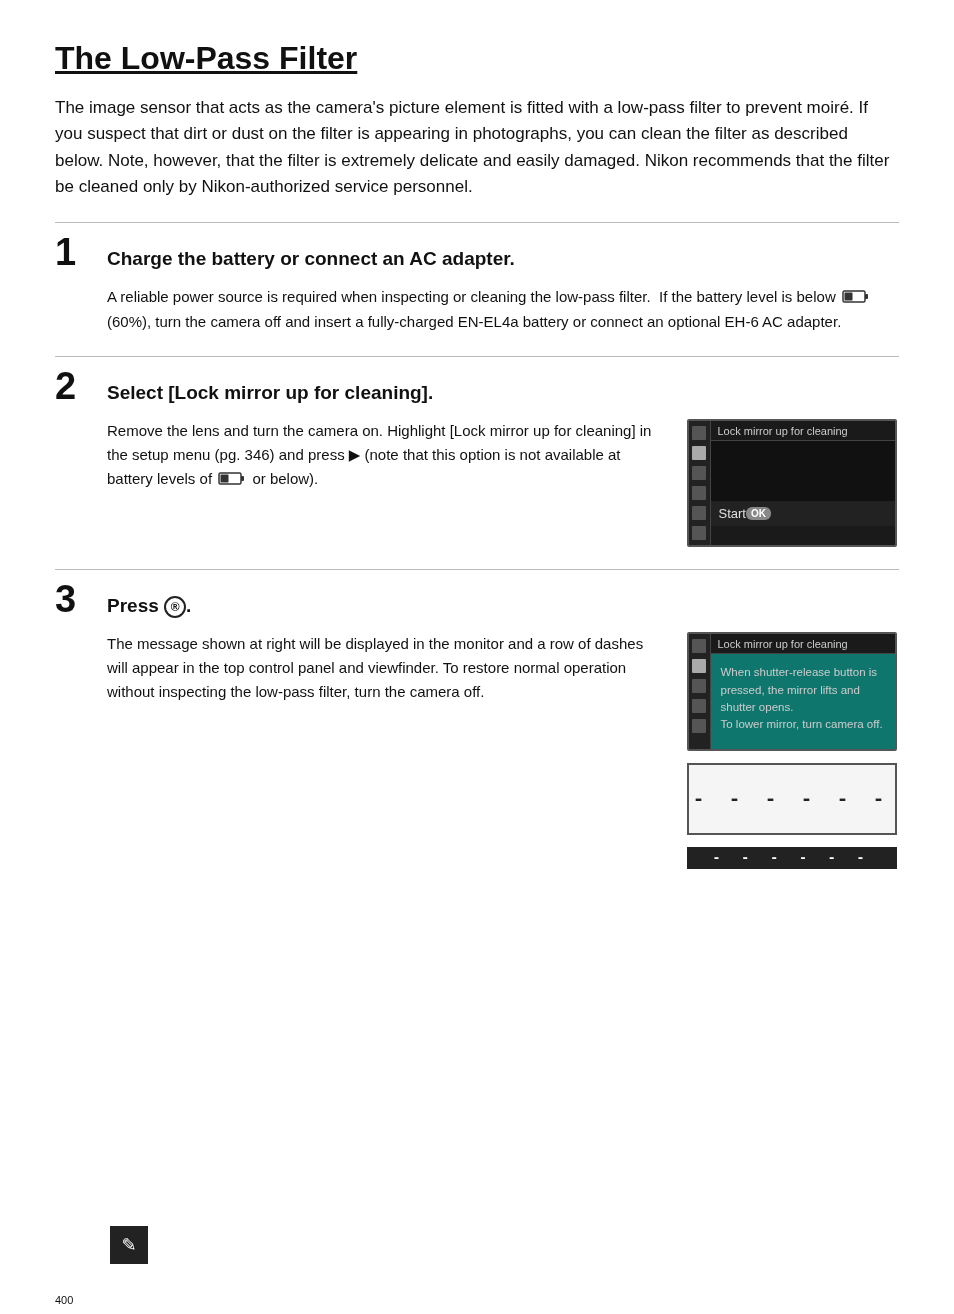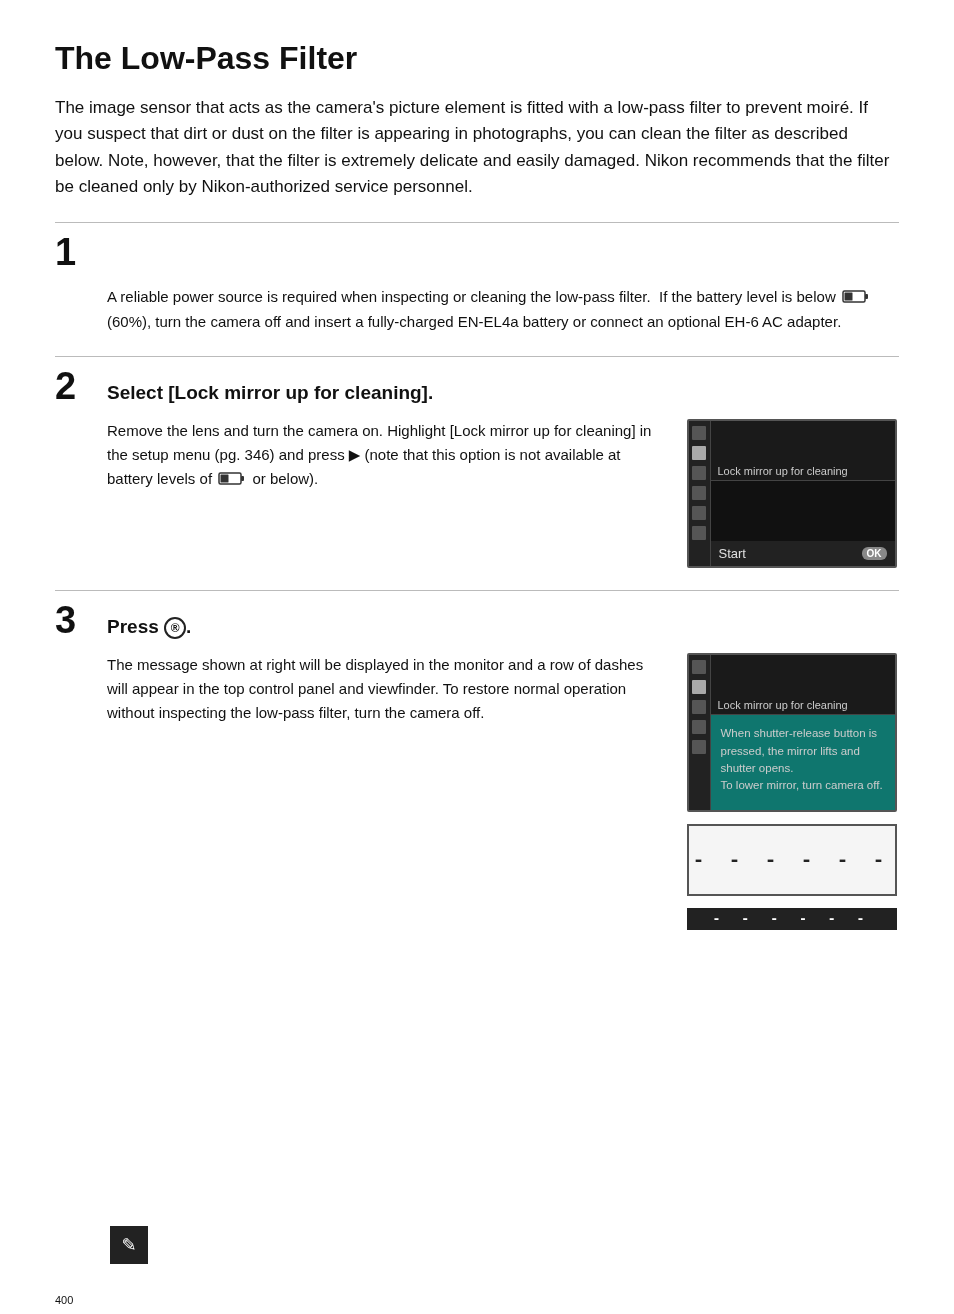--- a/index.html
+++ b/index.html
@@ -9,20 +9,21 @@
       font-size: 17px;
       color: #111;
       width: 954px;
       min-height: 1314px;
       padding: 40px 55px 40px 55px;
       position: relative;
     }
     .page-title {
       font-size: 32px;
       font-weight: bold;
+      text-decoration: underline;
       margin-bottom: 18px;
       font-family: Arial, Helvetica, sans-serif;
     }
     .intro-text {
       font-size: 17px;
       line-height: 1.55;
       margin-bottom: 22px;
       font-family: Arial, Helvetica, sans-serif;
     }
     .step-block {
@@ -87,21 +88,21 @@
       border-bottom: 1px solid #444;
     }
     .camera-screen-body {
       background: #111;
       min-height: 80px;
       position: relative;
     }
     .camera-screen-start-row {
       display: flex;
       align-items: center;
-      justify-content: space-between;
+      justify-content: flex-start;
       padding: 5px 8px 5px 8px;
       color: #e0e0e0;
       font-size: 13px;
       background: #222;
     }
     .ok-badge {
       background: #888;
       color: #fff;
       font-size: 10px;
       padding: 1px 5px;
@@ -127,21 +128,20 @@
       width: 14px;
       height: 14px;
       background: #555;
       border-radius: 1px;
     }
     .camera-sidebar-icon.active {
       background: #aaa;
     }
     .camera-main-area {
       flex: 1;
-      margin-top: 40px;
     }
 
     
     .camera-message-body {
       background: #0f766e;
       color: #ccc;
       font-size: 11.5px;
       line-height: 1.5;
       padding: 10px 10px;
       min-height: 95px;
@@ -205,20 +205,21 @@
 </head>
 <body>
 
 <div class="page-title">The Low-Pass Filter</div>
 
 <p class="intro-text">The image sensor that acts as the camera's picture element is fitted with a low-pass filter to prevent moiré.  If you suspect that dirt or dust on the filter is appearing in photographs, you can clean the filter as described below.  Note, however, that the filter is extremely delicate and easily damaged.  Nikon recommends that the filter be cleaned only by Nikon-authorized service personnel.</p>
 
 <div class="step-block">
   <div class="step-header">
     <span class="step-number">1</span>
+    <span class="step-title">Charge the battery or connect an AC adapter.</span>
   </div>
   <div class="step-content no-image">
     <p class="step-text">
       A reliable power source is required when inspecting or cleaning the low-pass filter.&nbsp; If the battery level is below
       <span style="display:inline-block;vertical-align:middle;margin:0 2px;">
         <svg width="28" height="13" viewBox="0 0 28 13">
           <rect x="1" y="1" width="22" height="11" rx="1.5" fill="none" stroke="#333" stroke-width="1.5"></rect>
           <rect x="2.5" y="2.5" width="8" height="8" rx="0.5" fill="#333"></rect>
           <rect x="23" y="4" width="3" height="5" rx="1" fill="#333"></rect>
         </svg>

